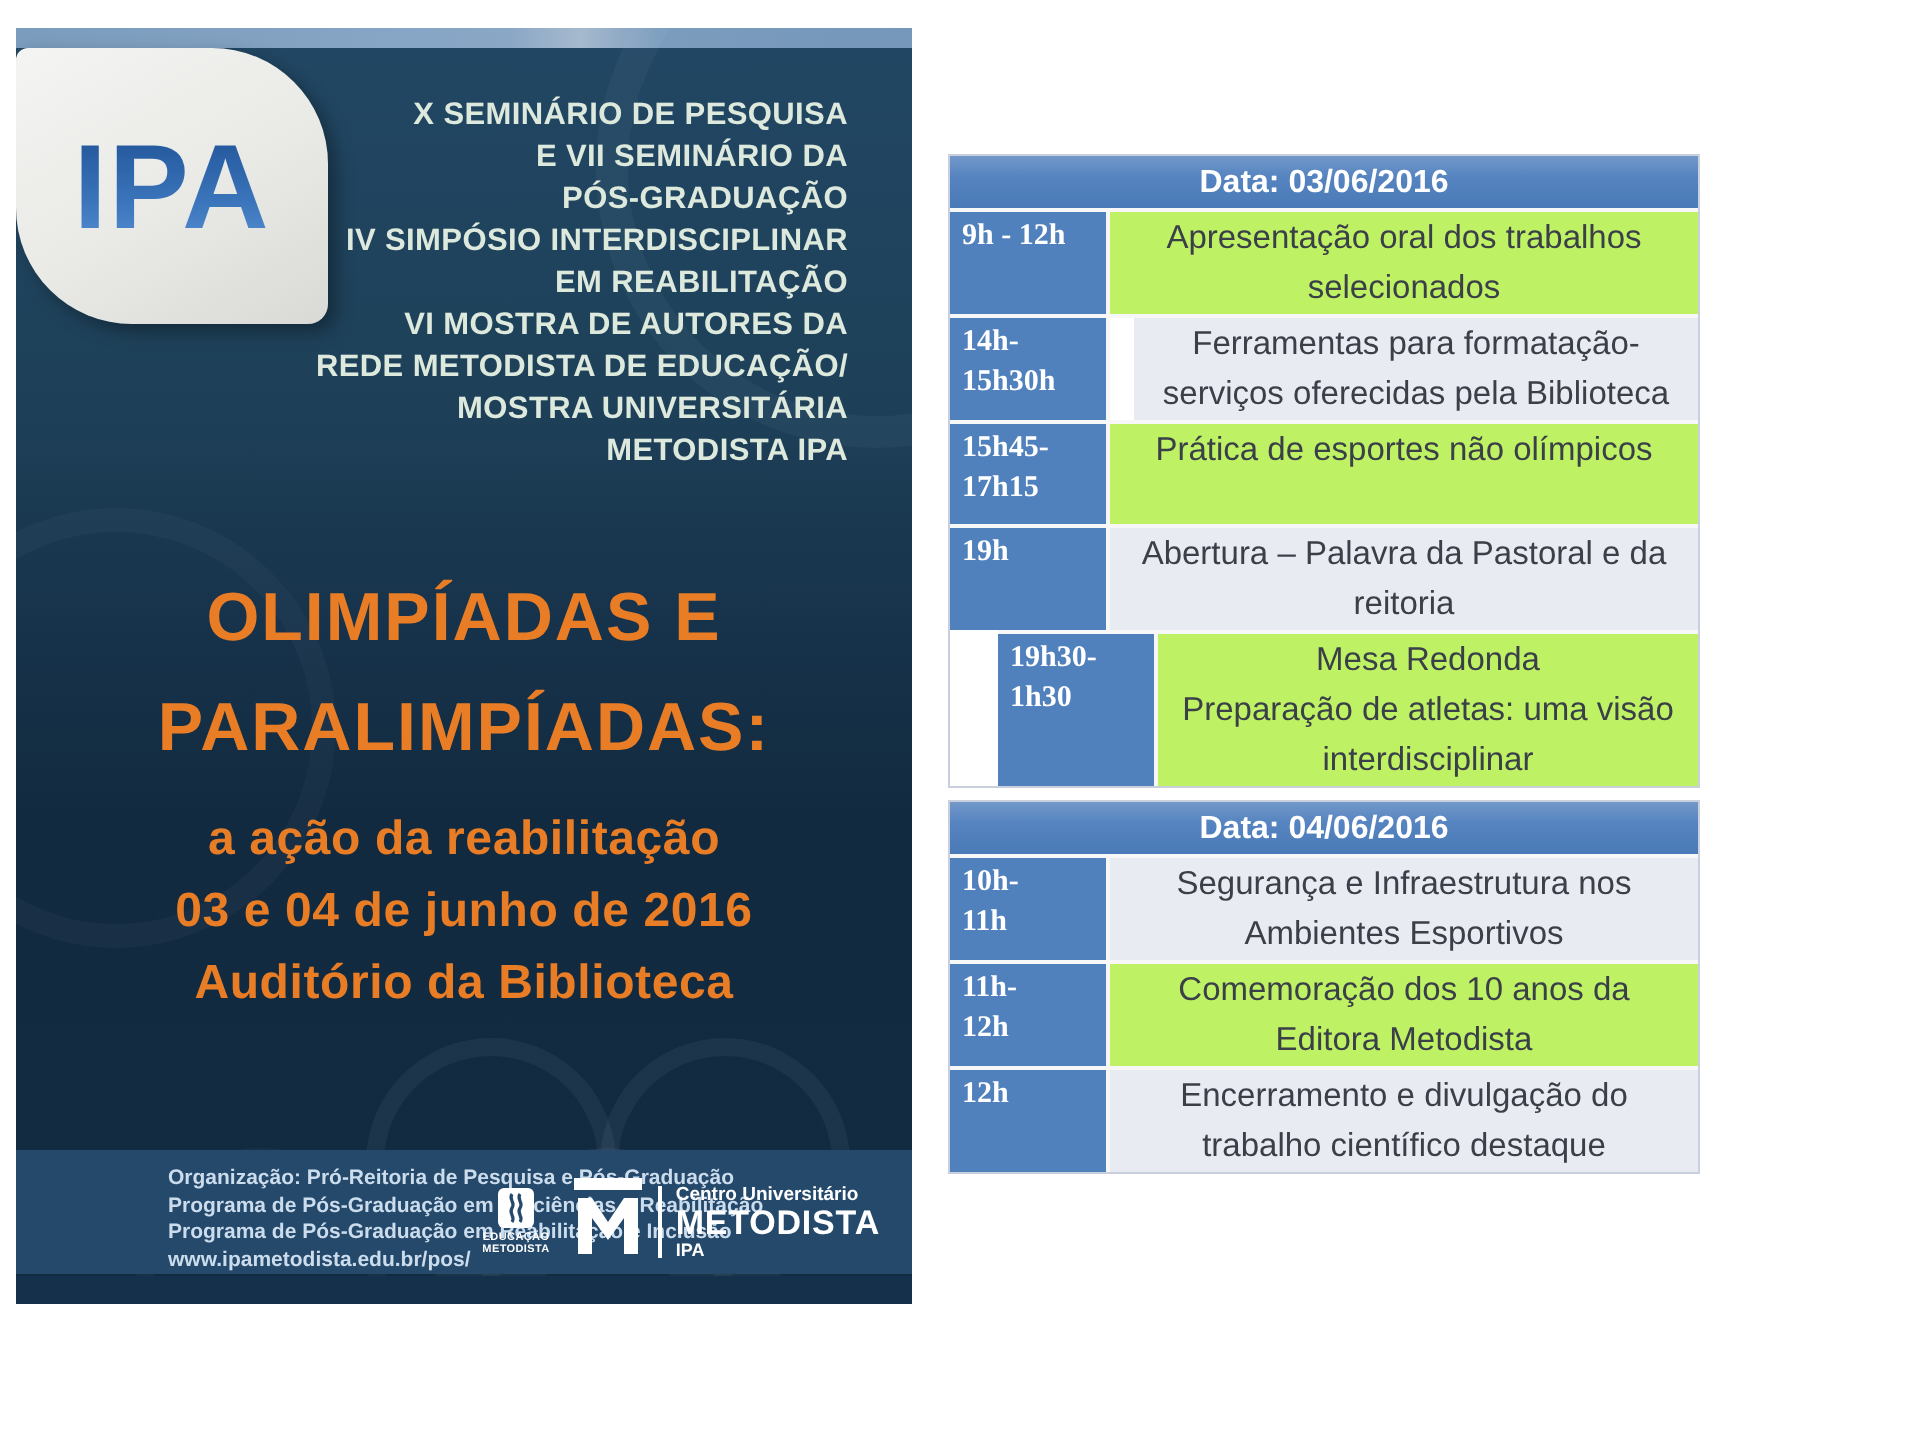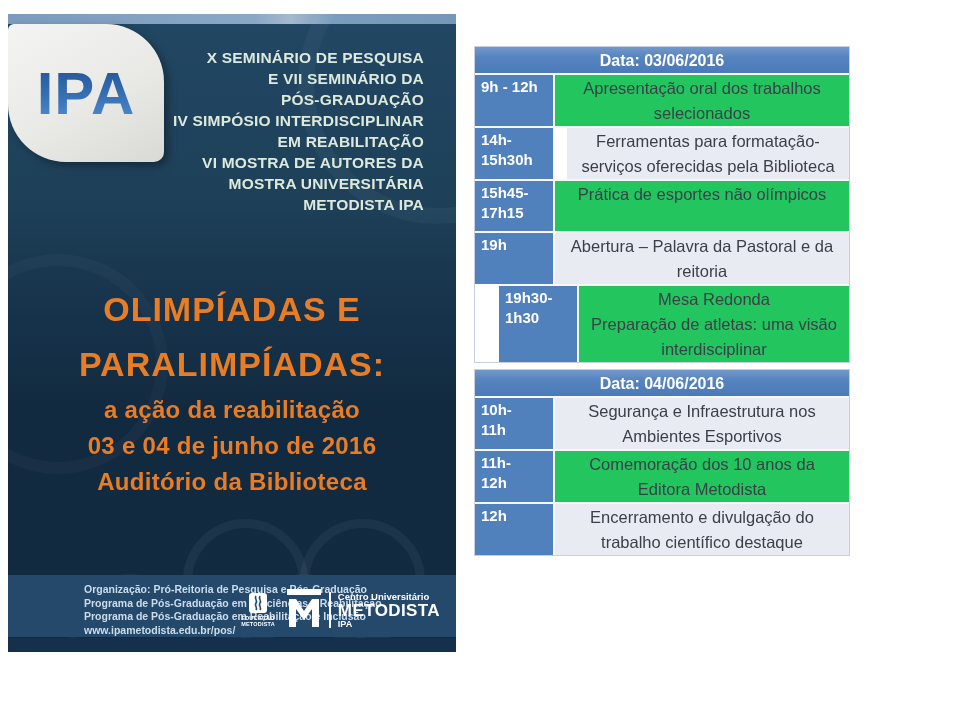--- a/index.html
+++ b/index.html
@@ -25,47 +25,47 @@
     display:flex;align-items:center;justify-content:center;}
   .ipa-logo .ipa-text{font-size:60px;font-weight:bold;letter-spacing:1px;
     background:linear-gradient(180deg,#1d4e92 0%,#3a74ba 60%,#5b93d6 100%);
     -webkit-background-clip:text;background-clip:text;color:#2e63a9;-webkit-text-fill-color:transparent;}
 
   .event-title{position:absolute;top:33px;right:32px;width:330px;text-align:right;
     color:#dde9dc;font-size:15.5px;font-weight:bold;line-height:21px;letter-spacing:0.2px;}
 
   .main-title{position:absolute;left:0;top:268px;width:100%;text-align:center;color:#e87d26;}
   .main-title .big{font-size:34px;font-weight:bold;line-height:55px;letter-spacing:1px;}
-  .main-title .subtitle{margin-top:0;font-size:24px;line-height:36px;font-weight:bold;letter-spacing:0.3px;}
+  .main-title .subtitle{margin-top:10px;font-size:24px;line-height:36px;font-weight:bold;letter-spacing:0.3px;}
 
   .org-band{position:absolute;left:0;top:561px;width:100%;height:62px;background:#25496b;}
   .org-text{position:absolute;left:76px;top:8px;color:#cbdcec;font-size:10.5px;font-weight:bold;line-height:13.5px;}
   .logos{position:absolute;right:16px;top:14px;display:flex;align-items:center;justify-content:space-between;}
   .edu-logo{display:flex;flex-direction:column;align-items:center;margin-right:12px;}
   .edu-logo .edu-box{width:18px;height:20px;background:#fff;border-radius:3px;display:flex;align-items:center;justify-content:center;}
   .edu-logo .edu-caption{margin-top:2px;color:#fff;font-size:5.5px;font-weight:bold;line-height:6px;text-align:center;letter-spacing:0.2px;}
   .m-logo{margin-right:8px;}
   .logo-divider{width:2px;height:36px;background:#fff;margin-right:7px;}
   .metodista-text .line1{color:#fff;font-size:9.5px;font-weight:bold;line-height:11px;}
   .metodista-text .line2{color:#fff;font-size:17px;font-weight:bold;line-height:17px;letter-spacing:0.4px;}
   .metodista-text .line3{color:#fff;font-size:9px;font-weight:bold;line-height:10px;}
   .poster-bottomstrip{position:absolute;left:0;bottom:0;width:100%;height:14px;background:#14304a;}
 
   
-  .schedule{position:absolute;left:428px;top:46px;width:422px;padding-left:46px;}
+  .schedule{position:absolute;left:428px;top:77px;width:422px;padding-left:46px;}
   .section{border:1px solid #c9cfdc;margin-bottom:6px;background:#fff;}
   .sec-header{height:28px;line-height:28px;text-align:center;color:#fff;font-weight:bold;font-size:16px;
     background:linear-gradient(180deg,#7398ca 0%,#5584c0 40%,#4a7ab7 100%);border-bottom:2px solid #f7f7f7;}
   .row{display:flex;}
   .row + .row{border-top:2px solid #f7f7f7;}
   .time{width:80px;background:#5181bd;border-right:2px solid #f7f7f7;color:#fff;font-weight:bold;
-    font-size:15px;line-height:20px;padding:2px 2px 0 6px;white-space:pre-line;}
+    font-size:15px;line-height:20px;padding:2px 2px 0 6px;white-space:pre-line;font-family:Liberation Serif, serif;}
   .desc{flex:1;font-size:16.5px;line-height:25px;color:#3b3f48;text-align:center;
     padding:1px 8px 0;white-space:pre-line;}
-  .band-dark{background:#22c55e;}
+  .band-dark{background:#bef264;}
   .band-light{background:#e9ebf3;}
   .rh26{min-height:26px;} .rh50{min-height:50px;gap:12px;} .rh52{min-height:52px;} .rh64{min-height:64px;margin-left:24px;}
   .rh49{min-height:49px;} .rh46{min-height:46px;}
 </style>
 </head>
 <body>
 
 <div id="canvas">
 
   <div class="poster">
@@ -82,20 +82,21 @@
       <span class="ipa-text">IPA</span>
     </div>
 
     <div class="event-title">
       <div>X SEMINÁRIO DE PESQUISA</div>
       <div>E VII SEMINÁRIO DA</div>
       <div>PÓS-GRADUAÇÃO</div>
       <div>IV SIMPÓSIO INTERDISCIPLINAR</div>
       <div>EM REABILITAÇÃO</div>
       <div>VI MOSTRA DE AUTORES DA</div>
+      <div>REDE METODISTA DE EDUCAÇÃO/</div>
       <div>MOSTRA UNIVERSITÁRIA</div>
       <div>METODISTA IPA</div>
     </div>
 
     <div class="main-title">
       <div class="big">OLIMPÍADAS E</div>
       <div class="big">PARALIMPÍADAS:</div>
       <div class="subtitle">
         <div>a ação da reabilitação</div>
         <div>03 e 04 de junho de 2016</div>

